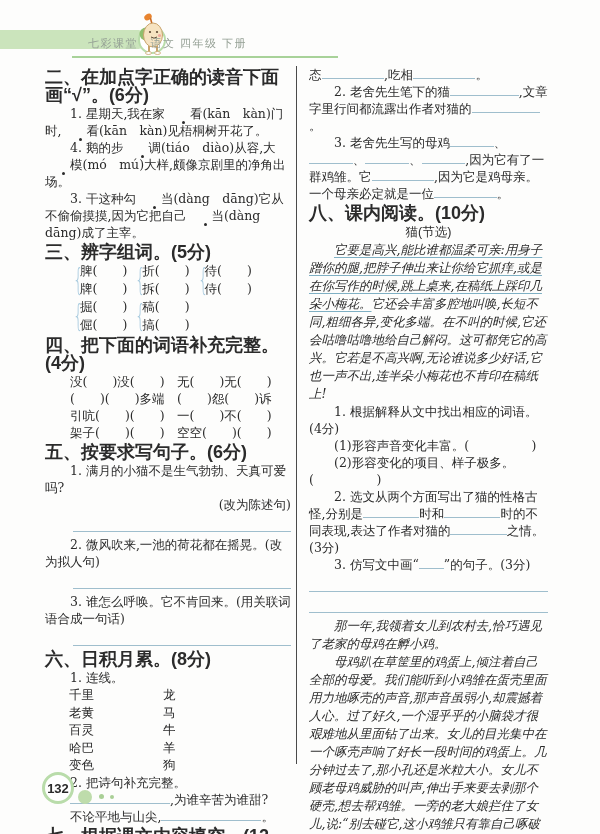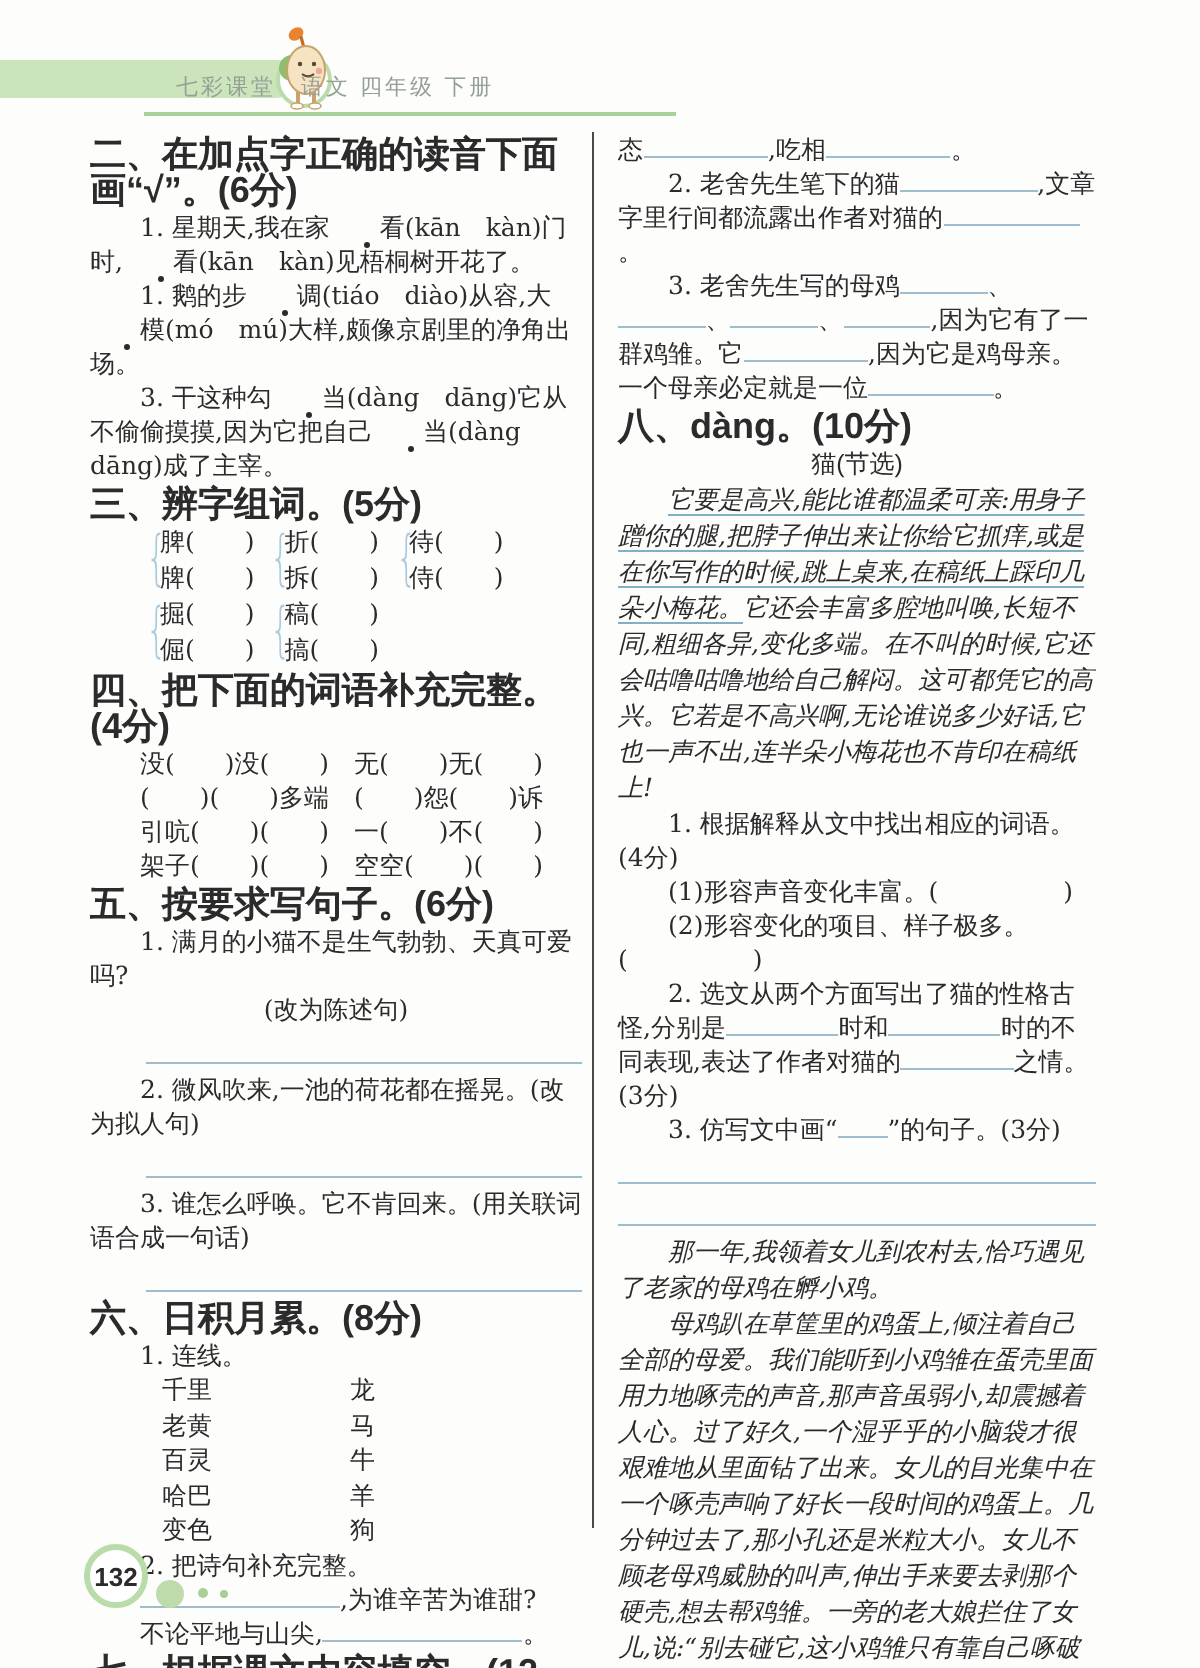--- a/index.html
+++ b/index.html
@@ -26,40 +26,40 @@
 
   
   .divider{position:absolute;left:296px;top:66px;height:698px;width:1px;background:var(--divider);}
   .col{position:absolute;top:66px;line-height:17px;}
   .col-left{left:45px;width:246px;}
   .col-right{left:309px;width:239px;}
   p{margin:0;line-height:17px;}
   .ind{text-indent:2em;}
   .sec-h{font-family:"Liberation Sans","DejaVu Sans",sans-serif;font-weight:bold;
          font-size:18px;line-height:18px;margin:2px 0 1px;}
-  .right{text-align:center;}
+  .right{text-align:right;}
 
   .blank{display:inline-block;border-bottom:1px solid var(--blank);height:11px;}
   .u-teal{text-decoration:underline;text-decoration-color:#7fb0c4;text-underline-offset:3px;}
   .dot-under{position:relative;display:inline-block;}
   .dot-under::after{content:"";position:absolute;left:50%;margin-left:-1.5px;bottom:-2px;
         width:3px;height:3px;border-radius:50%;background:var(--ink);}
 
   .ans-line{height:17px;border-bottom:1px solid var(--blank);margin:2px 0 4px 28px;}
   .ans-line.full{margin-left:0;}
 
   
   .bz-row{display:flex;margin-left:26px;line-height:18px;}
   .bz{display:flex;align-items:center;margin-right:6px;}
   .brace{color:var(--brace);font-family:"DejaVu Sans",sans-serif;font-weight:300;
          font-size:30px;line-height:1;transform:scaleX(.55);width:9px;flex:none;}
   .bz-col span{display:block;}
 
   
-  .lx-row{display:flex;margin-left:36px;line-height:17.5px;}
+  .lx-row{display:flex;margin-left:24px;line-height:17.5px;}
   .lx-l{width:66px;}
   .lx-r{margin-left:28px;}
 
   .kai{font-style:italic;line-height:18px;}
   .passage-title{text-align:center;font-family:"Liberation Sans","DejaVu Sans",sans-serif;
          font-weight:normal;line-height:18px;}
 
   
   .footer{position:absolute;left:42px;top:772px;display:flex;align-items:flex-end;}
   .pg-circle{width:32px;height:32px;border-radius:50%;border:3px solid var(--green-ring);
@@ -92,21 +92,21 @@
     <ellipse cx="21.5" cy="45" rx="3" ry="1.5" fill="#fff" stroke="#c9a36b" stroke-width=".8"></ellipse>
   </svg>
   <div class="brand">七彩课堂　语文 四年级 下册</div>
   <div class="brand-line"></div>
 
   <div class="divider"></div>
 
   <main class="col col-left">
     <h2 class="sec-h">二、在加点字正确的读音下面画“√”。(6分)</h2>
     <p class="ind"><span>1. 星期天,我在家</span><span class="dot-under">看</span><span>(kān　kàn)门时,</span><span class="dot-under">看</span><span>(kān　kàn)见梧桐树开花了。</span></p>
-    <p class="ind"><span>1. 鹅的步</span><span class="dot-under">调</span><span>(tiáo　diào)从容,大</span><span class="dot-under">模</span><span>(mó　mú)大样,颇像京剧里的净角出场。</span></p>
+    <p class="ind"><span>4. 鹅的步</span><span class="dot-under">调</span><span>(tiáo　diào)从容,大</span><span class="dot-under">模</span><span>(mó　mú)大样,颇像京剧里的净角出场。</span></p>
     <p class="ind"><span>3. 干这种勾</span><span class="dot-under">当</span><span>(dàng　dāng)它从不偷偷摸摸,因为它把自己</span><span class="dot-under">当</span><span>(dàng　dāng)成了主宰。</span></p>
 
     <h2 class="sec-h">三、辨字组词。(5分)</h2>
     <div class="bz-row">
       <div class="bz">
           <span class="brace">{</span>
           <span class="bz-col">
             <span>脾(　　)</span>
             <span>牌(　　)</span>
           </span>
@@ -188,21 +188,21 @@
 
     <h2 class="sec-h">七、根据课文内容填空。(12分)</h2>
     <p class="ind"><span>1. 丰子恺先生笔下的白鹅</span><span class="blank" style="width: 6em;"></span></p>
   </main>
 
   <main class="col col-right">
     <p><span>态</span><span class="blank" style="width: 5em;"></span><span>,吃相</span><span class="blank" style="width: 5em;"></span><span>。</span></p>
     <p class="ind"><span>2. 老舍先生笔下的猫</span><span class="blank" style="width: 5.5em;"></span><span>,文章字里行间都流露出作者对猫的</span><span class="blank" style="width: 5.5em;"></span><span>。</span></p>
     <p class="ind"><span>3. 老舍先生写的母鸡</span><span class="blank" style="width: 3.5em;"></span><span>、</span><span class="blank" style="width: 3.5em;"></span><span>、</span><span class="blank" style="width: 3.5em;"></span><span>、</span><span class="blank" style="width: 3.5em;"></span><span>,因为它有了一群鸡雏。它</span><span class="blank" style="width: 5em;"></span><span>,因为它是鸡母亲。一个母亲必定就是一位</span><span class="blank" style="width: 5em;"></span><span>。</span></p>
 
-    <h2 class="sec-h">八、dàng。(10分)</h2>
+    <h2 class="sec-h">八、课内阅读。(10分)</h2>
     <div class="passage-title">猫(节选)</div>
     <p class="ind kai"><span class="u-teal">它要是高兴,能比谁都温柔可亲:用身子蹭你的腿,把脖子伸出来让你给它抓痒,或是在你写作的时候,跳上桌来,在稿纸上踩印几朵小梅花。</span><span>它还会丰富多腔地叫唤,长短不同,粗细各异,变化多端。在不叫的时候,它还会咕噜咕噜地给自己解闷。这可都凭它的高兴。它若是不高兴啊,无论谁说多少好话,它也一声不出,连半朵小梅花也不肯印在稿纸上!</span></p>
     <p class="ind">1. 根据解释从文中找出相应的词语。(4分)</p>
     <p class="ind">(1)形容声音变化丰富。(　　　　　)</p>
     <p class="ind">(2)形容变化的项目、样子极多。(　　　　　)</p>
     <p class="ind"><span>2. 选文从两个方面写出了猫的性格古怪,分别是</span><span class="blank" style="width: 4.5em;"></span><span>时和</span><span class="blank" style="width: 4.5em;"></span><span>时的不同表现,表达了作者对猫的</span><span class="blank" style="width: 4.5em;"></span><span>之情。(3分)</span></p>
     <p class="ind"><span>3. 仿写文中画“</span><span class="blank" style="width: 2em;"></span><span>”的句子。(3分)</span></p>
     <div class="ans-line full"></div>
     <div class="ans-line full"></div>
 

